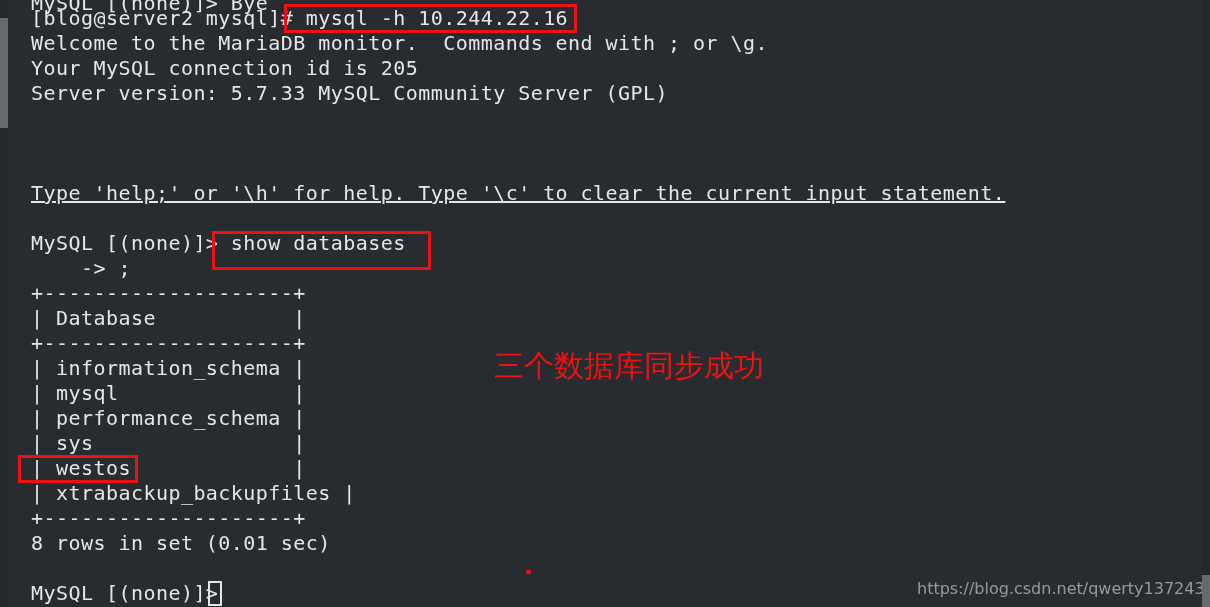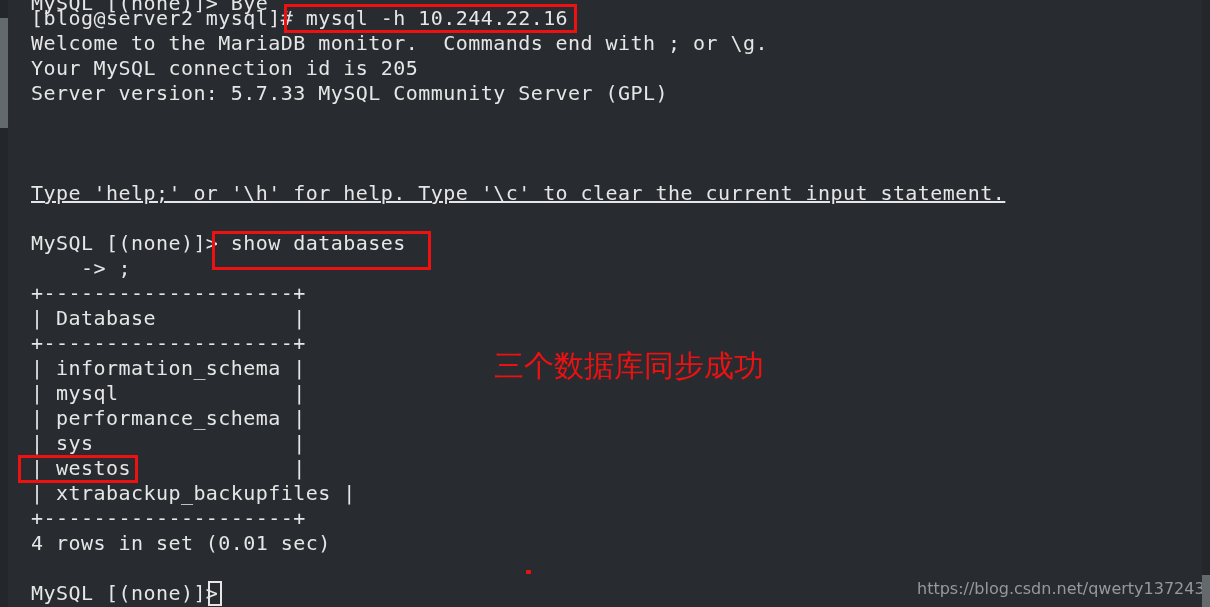--- a/index.html
+++ b/index.html
@@ -138,21 +138,21 @@
       <div class="line" style="top: 281px;">+--------------------+</div>
       <div class="line" style="top: 306px;">| Database           |</div>
       <div class="line" style="top: 331px;">+--------------------+</div>
       <div class="line" style="top: 356px;">| information_schema |</div>
       <div class="line" style="top: 381px; text-align: center;">| mysql              |</div>
       <div class="line" style="top: 406px;">| performance_schema |</div>
       <div class="line" style="top: 431px;">| sys                |</div>
       <div class="line" style="top: 456px;">| westos             |</div>
       <div class="line" style="top: 481px;">| xtrabackup_backupfiles |</div>
       <div class="line" style="top: 506px;">+--------------------+</div>
-      <div class="line" style="top: 531px;">4 rows in set (0.01 sec)</div>
+      <div class="line" style="top: 531px;">8 rows in set (0.01 sec)</div>
       <div class="line" style="top: 556px;"></div>
       <div class="line" style="top: 581px;">MySQL [(none)]&gt; </div>
     </div>
 
   <div id="boxes">
       <div class="redbox" style="left: 284px; top: 4px; width: 293px; height: 29px; border-color: rgb(238, 17, 17);"></div>
       <div class="redbox" style="left: 212px; top: 231px; width: 219px; height: 39px; border-color: rgb(238, 17, 17);"></div>
       <div class="redbox" style="left: 18px; top: 455px; width: 120px; height: 28px; border-color: rgb(238, 17, 17);"></div>
     </div>
 

